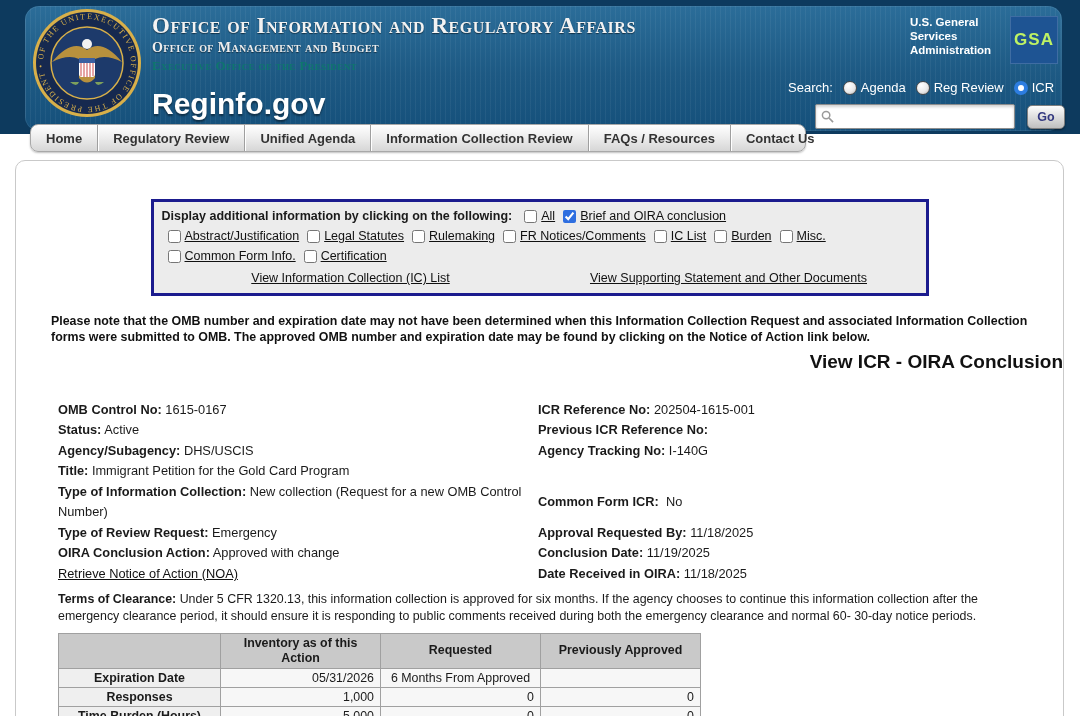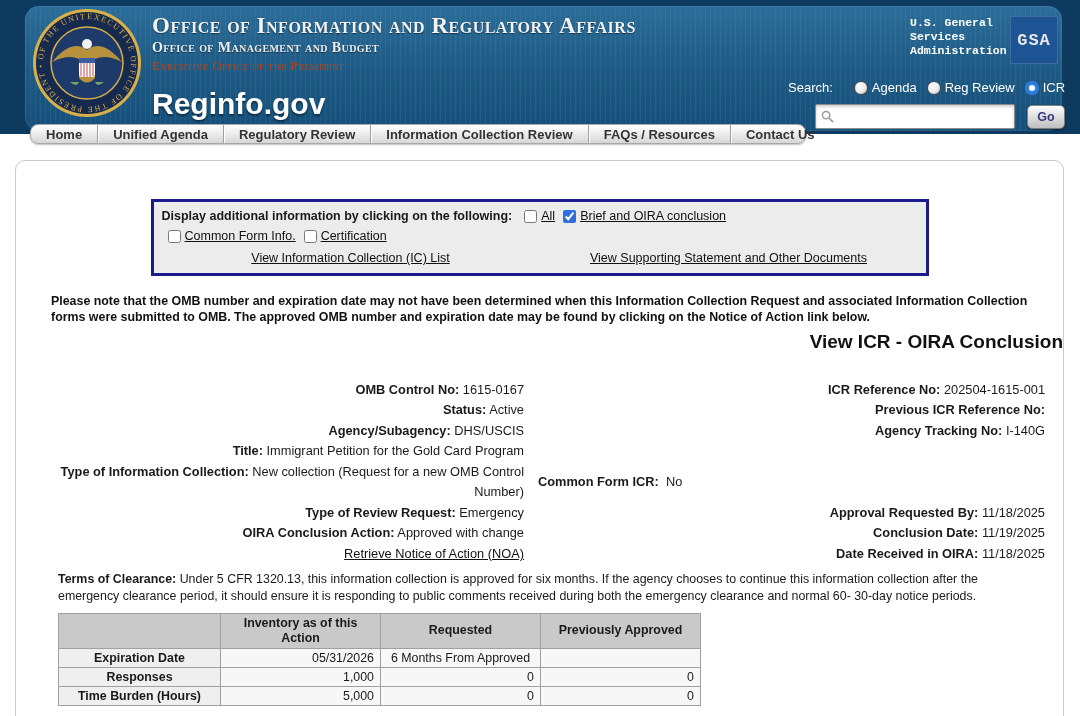--- a/index.html
+++ b/index.html
@@ -12,45 +12,45 @@
   .header-panel { position:absolute; left:25px; top:6px; width:1037px; height:125px; border-radius:14px;
     background:
       repeating-linear-gradient(90deg, rgba(255,255,255,0.05) 0 1px, transparent 1px 5px),
       linear-gradient(180deg,#2b6d99 0%, #1d5983 55%, #15507b 100%);
     box-shadow: inset 0 0 0 1px rgba(255,255,255,0.08);
   }
   .seal { position:absolute; left:32px; top:8px; width:110px; height:110px; }
   .masthead { position:absolute; left:152px; top:13px; font-family:"Liberation Serif", serif; }
   .mh1 { font-variant:small-caps; font-weight:bold; font-size:23px; color:#f3f3f3; letter-spacing:.5px; text-shadow:0 1px 1px rgba(0,0,0,.5); }
   .mh2 { font-variant:small-caps; font-weight:bold; font-size:14px; color:#eeeeee; margin-top:1px; letter-spacing:.4px; text-shadow:0 1px 1px rgba(0,0,0,.5); }
-  .mh3 { font-variant:small-caps; font-weight:normal; font-size:13px; color:#c2410c; margin-top:2px; letter-spacing:.4px; }
+  .mh3 { font-variant:small-caps; font-weight:bold; font-size:13px; color:#0f766e; margin-top:2px; letter-spacing:.4px; }
   .site-name { font-family:"Liberation Sans", sans-serif; font-weight:bold; font-size:30px; color:#fff; margin-top:13px; text-shadow:0 2px 2px rgba(0,0,0,.45); }
 
-  .gsa-wrap { position:absolute; left:910px; top:16px; display:flex; align-items:flex-start;font-family:Liberation Mono, monospace; }
+  .gsa-wrap { position:absolute; left:910px; top:16px; display:flex; align-items:flex-start; }
   .gsa-text { width:96px; color:#fff; font-weight:bold; font-size:11.5px; line-height:1.2; }
-  .gsa-box { width:48px; height:48px; background:#1e5493; color:#e5e5e5; font-weight:bold; font-size:17px;
+  .gsa-box { width:48px; height:48px; background:#1e5493; color:#bef264; font-weight:bold; font-size:17px;
              display:flex; align-items:center; justify-content:center; letter-spacing:1px; margin-left:4px;
              box-shadow: inset 0 0 0 1px rgba(255,255,255,.15); }
 
   .search-row { position:absolute; left:788px; top:80px; display:flex; align-items:center; color:#fff; font-size:13px; white-space:nowrap; }
-  .search-row .lbl { margin-right:11px; }
+  .search-row .lbl { margin-right:0; }
   .radio { width:14px; height:14px; border-radius:50%; margin:0 4px 0 10px; flex:0 0 auto;
            background: radial-gradient(circle at 35% 30%, #ffffff 0%, #eaeaea 55%, #b9b9b9 100%);
            border:1px solid #4a4a4a; }
   .radio.selected { background:#fff; border:4px solid #2d7de0; }
   .search-bar { position:absolute; left:815px; top:104px; display:flex; align-items:center; }
   .search-input { width:200px; height:25px; background:#fff; border:1px solid #8d8d8d; border-radius:2px;
                   padding:0 6px 0 24px; font-size:13px; box-shadow: inset 0 2px 3px rgba(0,0,0,.18); }
   .mag { position:absolute; left:6px; top:6px; }
   .go-btn { margin-left:12px; width:38px; height:24px; border:1px solid #7f7f7f; border-radius:5px;
             background:linear-gradient(180deg,#fdfdfd,#bfbfbf); color:#33387f; font-weight:bold; font-size:12.5px;
             box-shadow:0 1px 2px rgba(0,0,0,.45); cursor:pointer; }
 
   
-  .nav-bar { position:absolute; left:30px; top:124px; width:776px; height:20px; border:1px solid #a8a8a8; border-radius:8px;
+  .nav-bar { position:absolute; left:30px; top:124px; width:776px; height:28px; border:1px solid #a8a8a8; border-radius:8px;
              background:linear-gradient(180deg,#ffffff 0%, #ececec 50%, #d6d6d6 100%);
              display:flex; align-items:stretch; box-shadow:0 1px 2px rgba(0,0,0,.25); }
   .nav-item { display:flex; align-items:center; padding:0 15px; font-size:13px; font-weight:bold; color:#333; cursor:pointer; white-space:nowrap; }
   .nav-item + .nav-item { border-left:1px solid #9f9f9f; box-shadow:inset 1px 0 0 #fff; }
 
   
   .container { position:absolute; left:15px; top:160px; width:1049px; height:700px;
                background:#fff; border:1px solid #c9c9c9; border-radius:10px; }
 
   .display-box { width:778px; margin:38px auto 0; border:3px solid #1b1b8e; background:#ececec; padding:4px 8px 5px; font-size:12.5px; }
@@ -59,21 +59,21 @@
   .db-prompt { font-weight:bold; margin-right:6px; }
   .cbx { width:13px; height:13px; margin:0 4px 0 8px; accent-color:#2e6ee0; flex:0 0 auto; }
   .cbx.first { margin-left:6px; }
   .cb-label { text-decoration:underline; color:#111; cursor:pointer; }
   .db-links-half { width:50%; text-align:center; }
   .db-link { text-decoration:underline; color:#111; cursor:pointer; }
 
   .notice { margin:17px 30px 0 35px; font-weight:bold; font-size:12.4px; line-height:1.32; color:#111; }
   .page-title { text-align:right; font-size:19px; font-weight:bold; margin-top:5px; color:#111; }
 
-  .details { margin:27px 18px 0 42px; font-size:12.8px;text-align:right; }
+  .details { margin:27px 18px 0 42px; font-size:12.8px; }
   .d-row { display:flex; line-height:20.5px; }
   .d-left { width:480px; padding-right:14px; }
   .d-right { flex:1; }
   .d-row.center-right .d-right { display:flex; align-items:center; }
   .flbl { font-weight:bold; }
   .noa-link { text-decoration:underline; color:#111; cursor:pointer; }
 
   .terms { margin:7px 28px 0 42px; font-size:12.4px; line-height:1.32; }
 
   table.burden { border-collapse:collapse; margin:9px 0 0 42px; font-size:12.4px; }
@@ -138,39 +138,55 @@
         <circle cx="5.5" cy="5.5" r="4" fill="none" stroke="#9a9a9a" stroke-width="1.6"></circle>
         <line x1="8.6" y1="8.6" x2="13" y2="13" stroke="#9a9a9a" stroke-width="1.8"></line>
       </svg>
       <input class="search-input" type="text" style="">
     </div>
     <button class="go-btn">Go</button>
   </div>
 
   <div class="nav-bar">
     <div class="nav-item">Home</div>
+    <div class="nav-item">Regulatory Review</div>
     <div class="nav-item">Unified Agenda</div>
-    <div class="nav-item">Regulatory Review</div>
     <div class="nav-item">Information Collection Review</div>
     <div class="nav-item">FAQs / Resources</div>
     <div class="nav-item">Contact Us</div>
   </div>
 
   <div class="container">
 
     <div class="display-box">
       <div class="db-line">
         <span class="db-prompt">Display additional information by clicking on the following:</span>
         <input type="checkbox" class="cbx first" style="">
         <span class="cb-label">All</span>
         <input type="checkbox" class="cbx" checked="" style="">
         <span class="cb-label">Brief and OIRA conclusion</span>
       </div>
       <div class="db-line">
         <input type="checkbox" class="cbx first" style="">
+        <span class="cb-label">Abstract/Justification</span>
+        <input type="checkbox" class="cbx" style="">
+        <span class="cb-label">Legal Statutes</span>
+        <input type="checkbox" class="cbx" style="">
+        <span class="cb-label">Rulemaking</span>
+        <input type="checkbox" class="cbx" style="">
+        <span class="cb-label">FR Notices/Comments</span>
+        <input type="checkbox" class="cbx" style="">
+        <span class="cb-label">IC List</span>
+        <input type="checkbox" class="cbx" style="">
+        <span class="cb-label">Burden</span>
+        <input type="checkbox" class="cbx" style="">
+        <span class="cb-label">Misc.</span>
+      </div>
+      <div class="db-line">
+        <input type="checkbox" class="cbx first" style="">
         <span class="cb-label">Common Form Info.</span>
         <input type="checkbox" class="cbx" style="">
         <span class="cb-label">Certification</span>
       </div>
       <div class="db-line links">
         <div class="db-links-half">
           <span class="db-link">View Information Collection (IC) List</span>
         </div>
         <div class="db-links-half">
           <span class="db-link">View Supporting Statement and Other Documents</span>

